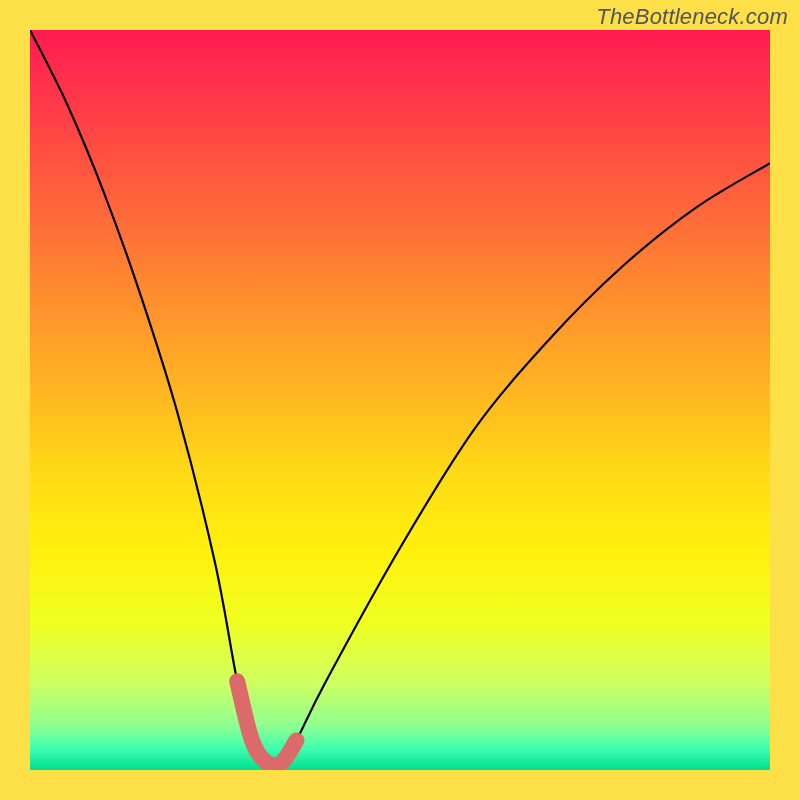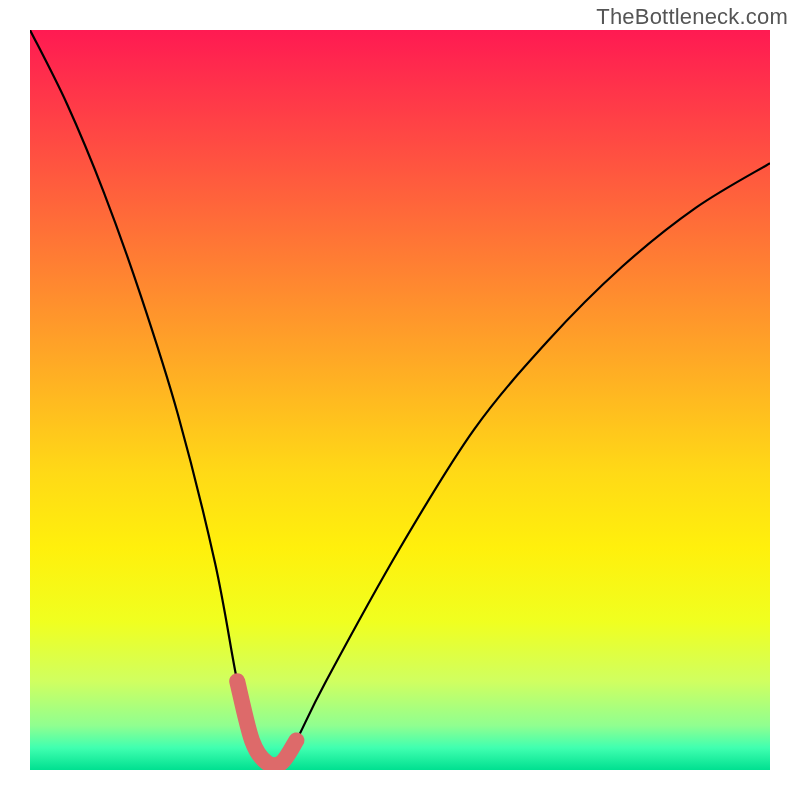--- a/index.html
+++ b/index.html
@@ -10,21 +10,22 @@
     background: #000;
     position: relative;
     font-family: Arial, sans-serif;
   }
   .frame {
     position: absolute;
     top: 0;
     left: 0;
     width: 800px;
     height: 800px;
-    background: #ffffff;
+    background: #fde047;
+    font-style: italic;
   }
   .plot-area {
     position: absolute;
     top: 30px;
     left: 30px;
     width: 740px;
     height: 740px;
     background: linear-gradient(to bottom,
       #ff1a52 0%,
       #ff3a48 10%,

